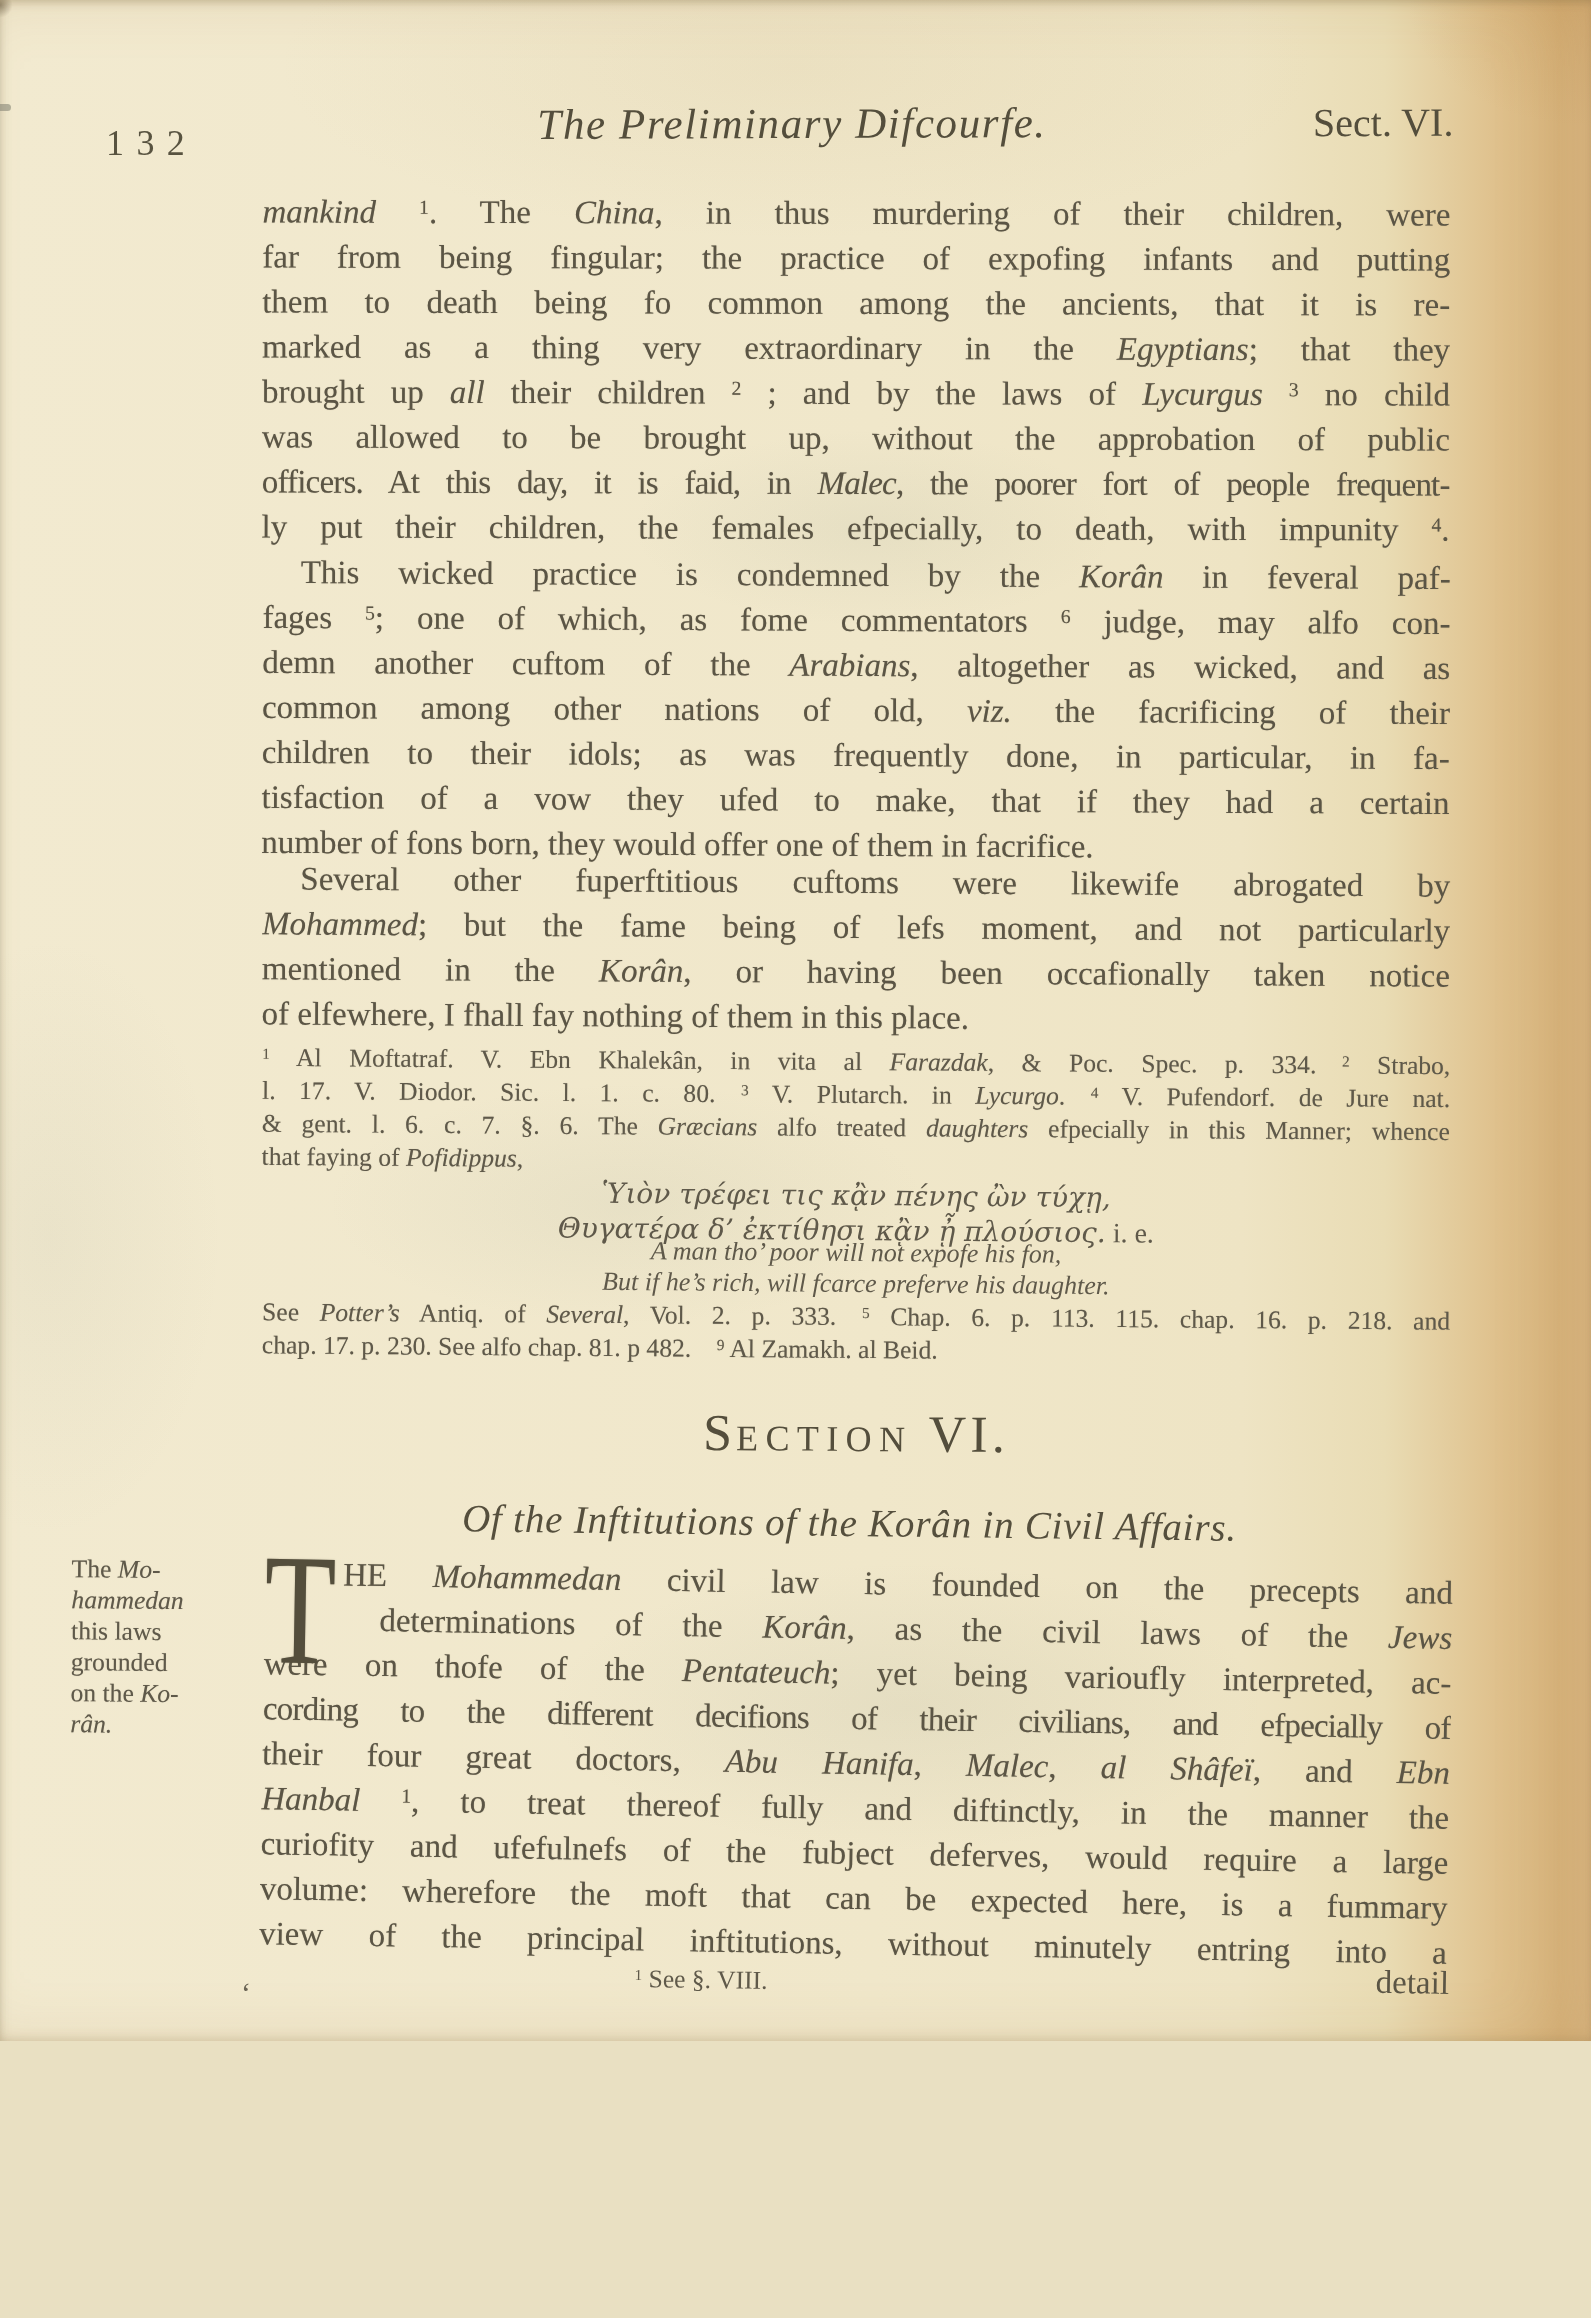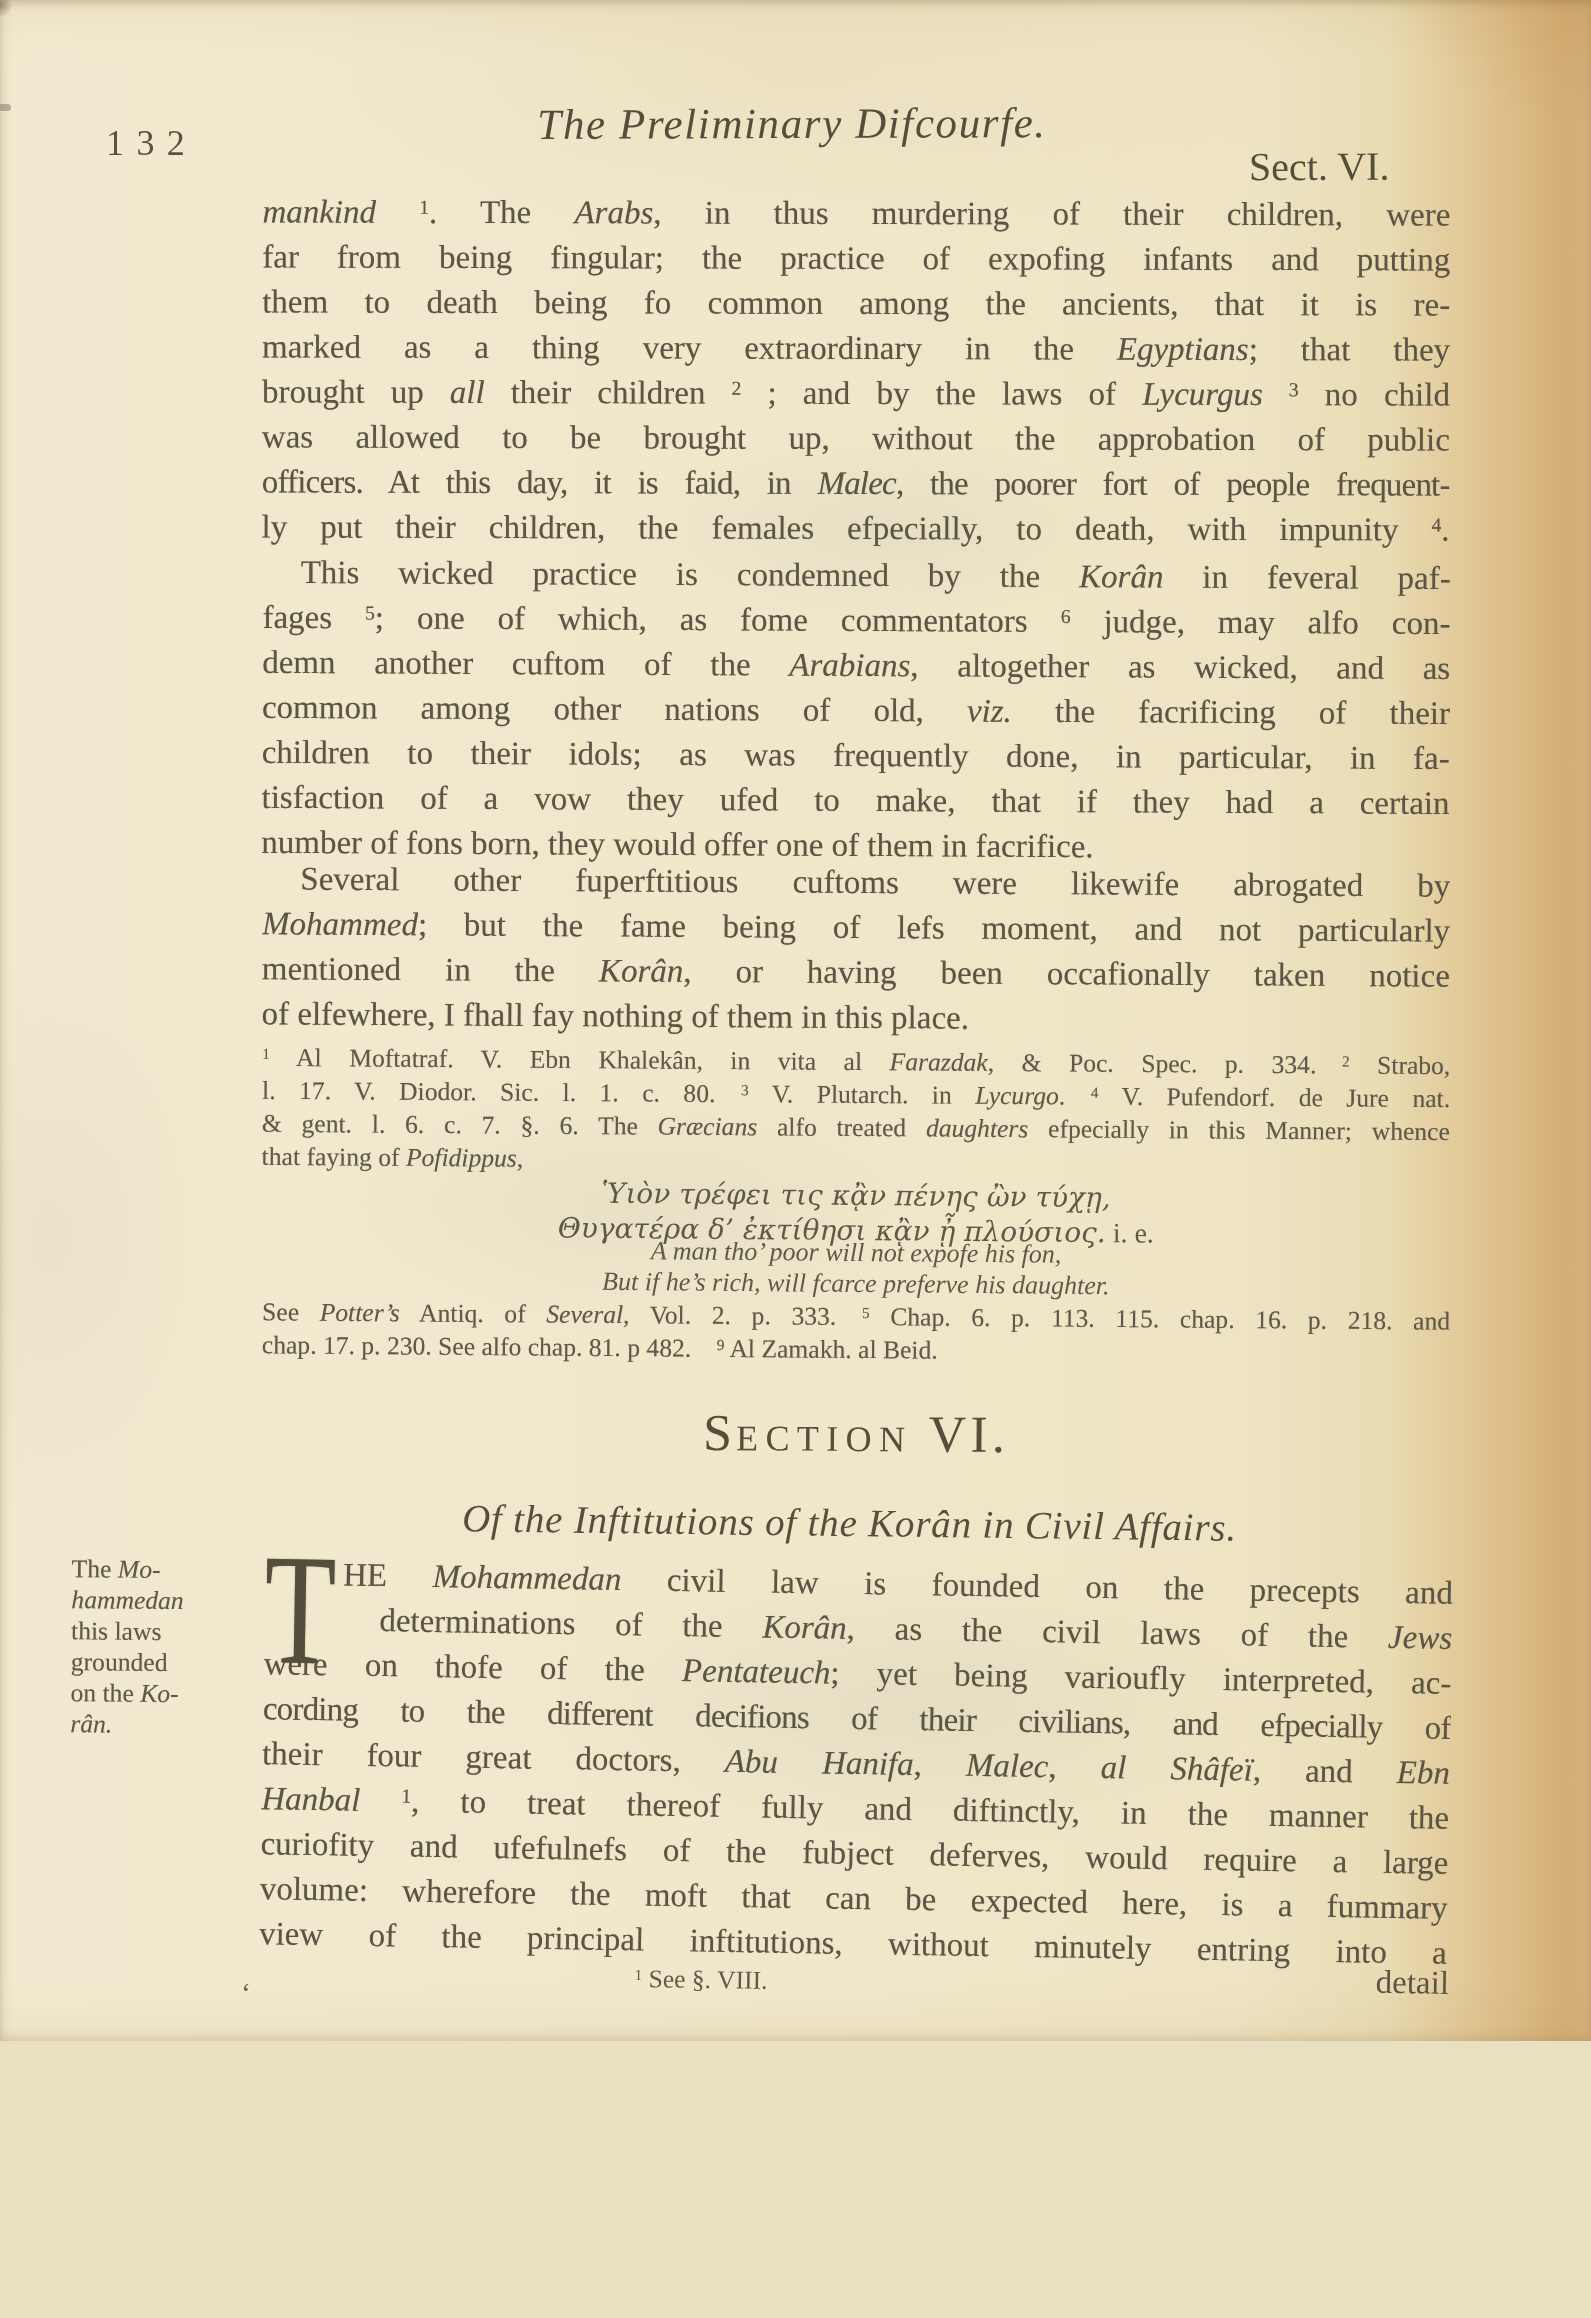--- a/index.html
+++ b/index.html
@@ -32,21 +32,21 @@
   .ln{font-size:33px;line-height:45px;height:45px;text-align:justify;text-align-last:justify;overflow:hidden;text-shadow:0 0 0.8px rgba(86,80,60,0.45);}
   .ln.end{text-align-last:left;}
   .ln.ind{padding-left:38px;}
   .ln.tight{letter-spacing:-0.8px;word-spacing:-2.5px;}
   .fnln{font-size:25.6px;line-height:33px;height:33px;text-align:justify;text-align-last:justify;overflow:hidden;color:#5f594a;text-shadow:0 0 0.8px rgba(90,84,64,0.4);}
   .fnln.end{text-align-last:left;}
   .cln{font-size:28px;line-height:35px;height:35px;text-align:center;text-align-last:center;color:#5f594a;}
   .vln{font-size:26px;line-height:31px;height:31px;text-align:center;text-align-last:center;font-style:italic;color:#5f594a;}
   #headerNum{left:106px;top:122px;font-size:36px;letter-spacing:12.4px;color:#585340;}
   #headerTitle{left:462px;top:99px;width:660px;text-align:center;text-align-last:center;font-size:43px;font-style:italic;letter-spacing:1.6px;color:#544e3c;transform:rotate(-0.2deg);}
-  #headerSect{left:1249px;top:99px;font-size:40px;color:#544e3c;transform:rotate(-0.3deg);margin-top:44px;}
+  #headerSect{left:1313px;top:99px;font-size:40px;color:#544e3c;transform:rotate(-0.3deg);}
   #para1{top:191px;transform:rotate(0.15deg);}
   #para2{top:553px;transform:rotate(0.3deg);}
   #para3{top:860px;transform:rotate(0.35deg);}
   #fnb1{top:1045px;transform:rotate(0.4deg);}
   #greek{top:1178px;transform:rotate(0.5deg);}
   #verse{top:1237px;transform:rotate(0.5deg);}
   #fnb2{top:1300px;transform:rotate(0.45deg);}
   #secHead{top:1401px;text-align:center;text-align-last:center;color:#544e3c;transform:rotate(0.4deg);height:66px;line-height:66px;}
   #subTitle{left:231px;top:1500px;width:1237px;text-align:center;text-align-last:center;font-size:39px;font-style:italic;letter-spacing:0.8px;color:#554f3d;transform:rotate(0.7deg);}
   #marginNote{left:71px;top:1554px;width:181px;font-size:25.6px;line-height:31px;color:#5f594a;transform:rotate(0.5deg);text-shadow:0 0 0.8px rgba(90,84,64,0.4);}
@@ -62,21 +62,21 @@
 </head>
 <body>
 
 <div class="page">
 
   <div class="abs" id="headerNum">132</div>
   <div class="abs" id="headerTitle">The Preliminary Difcourfe.</div>
   <div class="abs" id="headerSect">Sect. VI.</div>
 
   <div class="abs txtblock" id="para1">
-    <div class="ln"><span class="it">mankind</span><span> </span><span class="sup">1</span><span>.  The </span><span class="it">Arabs</span><span>, in thus murdering of their children, were</span></div>
+    <div class="ln"><span class="it">mankind</span><span> </span><span class="sup">1</span><span>.  The </span><span class="it">China</span><span>, in thus murdering of their children, were</span></div>
     <div class="ln"><span>far from being fingular; the practice of expofing infants and putting</span></div>
     <div class="ln"><span>them to death being fo common among the ancients, that it is re-</span></div>
     <div class="ln"><span>marked as a thing very extraordinary in the </span><span class="it">Egyptians</span><span>; that they</span></div>
     <div class="ln"><span>brought up </span><span class="it">all</span><span> their children </span><span class="sup">2</span><span> ; and by the laws of </span><span class="it">Lycurgus</span><span> </span><span class="sup">3</span><span> no child</span></div>
     <div class="ln"><span>was allowed to be brought up, without the approbation of public</span></div>
     <div class="ln tight"><span>officers. At this day, it is faid, in </span><span class="it">Malec</span><span>, the poorer fort of people frequent-</span></div>
     <div class="ln"><span>ly put their children, the females efpecially, to death, with impunity </span><span class="sup">4</span><span>.</span></div>
   </div>
 
   <div class="abs txtblock" id="para2">

